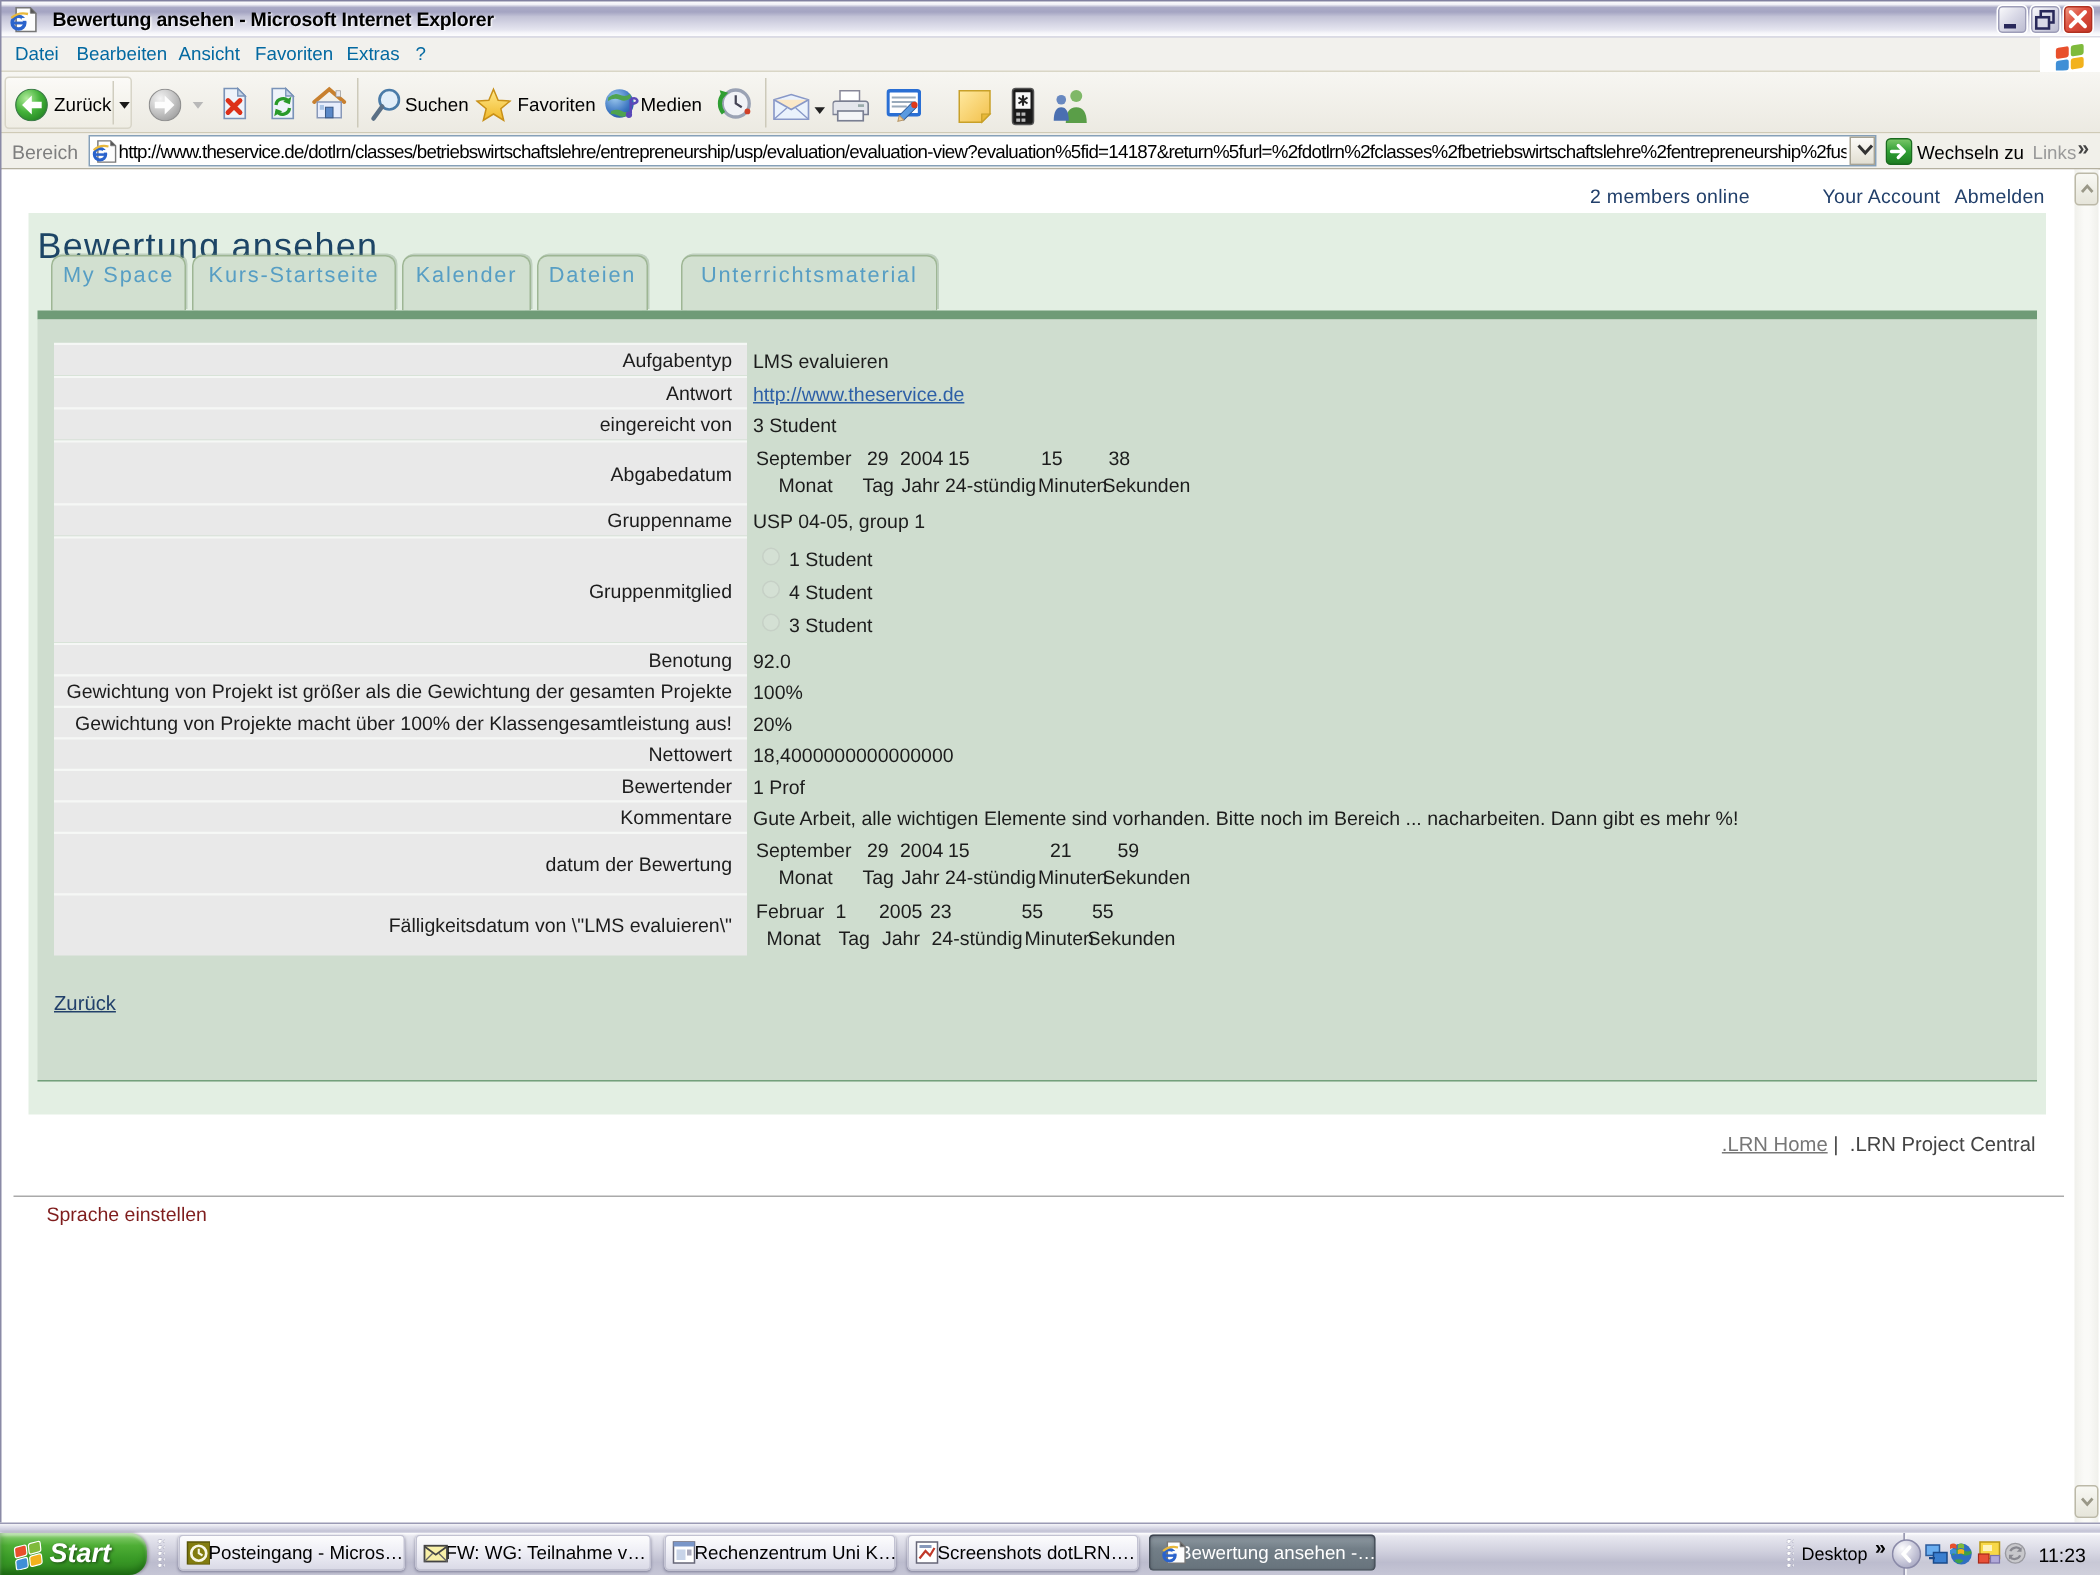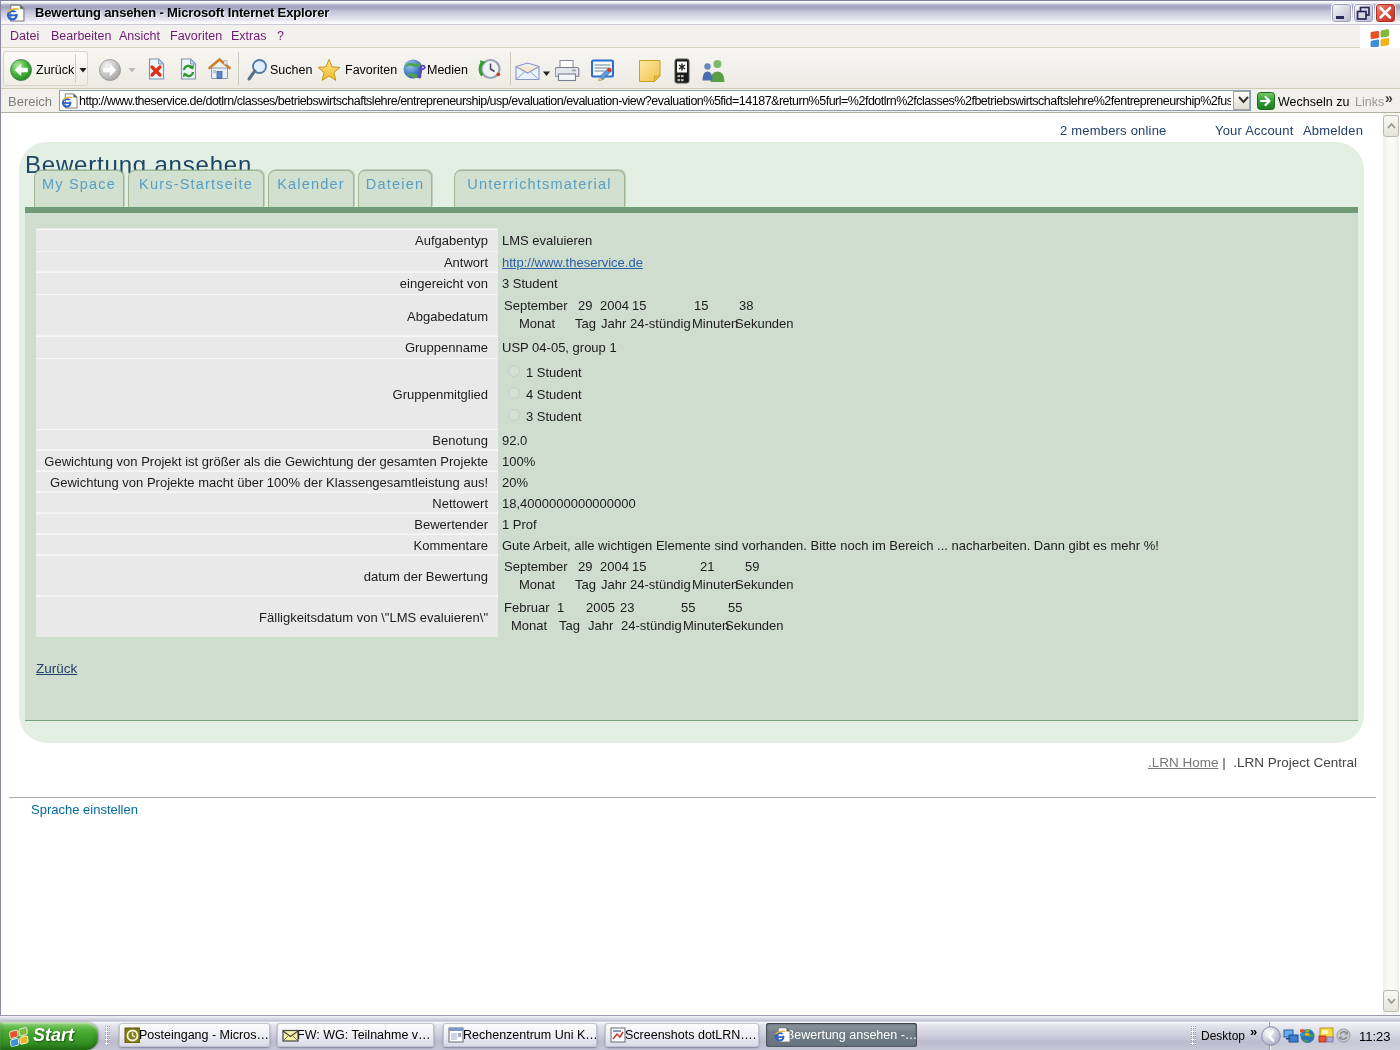--- a/index.html
+++ b/index.html
@@ -12,21 +12,21 @@
   background:linear-gradient(#fdfdfe 0px, #f0f0f6 2px, #aaaac6 4px, #a4a4c2 7px, #c2c2d6 10px, #d2d2e2 14px, #e6e6f0 19px, #f6f6fa 21px, #fdfdfe 23px, #9494b2 24px, #9494b2 25px);
   border-top:1px solid #8181a0; }
 #titletext { left:35px; top:5px; font-size:13px; font-weight:bold; letter-spacing:-0.15px; color:#000;
   text-shadow:1px 1px 1px rgba(255,255,255,0.8); }
 .winbtn { top:3px; width:21px; height:20px; border-radius:4px; border:1px solid #fff; }
 #btnmin { left:1331px; background:linear-gradient(135deg,#fdfdfe,#d8d8e6 50%,#b9b9cf); box-shadow:inset 0 0 0 1px #9d9db8; }
 #btnmax { left:1353px; background:linear-gradient(135deg,#fdfdfe,#d8d8e6 50%,#b9b9cf); box-shadow:inset 0 0 0 1px #9d9db8; }
 #btncls { left:1375px; background:linear-gradient(135deg,#f0a088,#dd5040 45%,#c03325); box-shadow:inset 0 0 0 1px #b03020; }
 
 
-#menubar { left:0; top:25px; width:1400px; height:23px; background:#f2f1ed; border-bottom:1px solid #d9d6c6; font-size:12.5px; color:#701a75; }
+#menubar { left:0; top:25px; width:1400px; height:23px; background:#f2f1ed; border-bottom:1px solid #d9d6c6; font-size:12.5px; color:#0369a1; }
 .mi { position:absolute; top:4px; }
 #winflag { position:absolute; left:1360px; top:0px; width:40px; height:23px; background:#fff; }
 
 
 #toolbar { left:0; top:48px; width:1400px; height:41px; background:linear-gradient(#f7f6f2,#eceae2); border-bottom:1px solid #cfcab6; font-size:13px; color:#111; }
 .tsep { position:absolute; top:4px; width:1px; height:33px; background:#cdcaba; }
 .btnframe { position:absolute; top:3px; height:35px; border:1px solid #d8d5c8; border-radius:3px; background:linear-gradient(#fbfaf7,#efede4); }
 .vline { position:absolute; top:6px; width:1px; height:29px; background:#d0cdbf; }
 .ttext { font-size:12.5px; color:#000; }
 
@@ -37,37 +37,37 @@
 #addrdrop { left:1233px; top:2px; width:17px; height:19px; background:linear-gradient(#fcfbf8,#e2dfd2); border:1px solid #a8a494; }
 #golabel { left:1278px; top:6px; color:#000; font-size:12.5px; }
 #linkslabel { left:1355px; top:6px; color:#9a9a9a; font-size:12.5px; }
 
 
 #viewport { left:1px; top:113px; width:1382px; height:902px; background:#fff; overflow:hidden; }
 #leftborder { left:0; top:0px; width:1px; height:1015px; background:#8a8aa6; }
 
 
 .navy { color:#22406b; }
-#greenouter { position:absolute; left:18px; top:29px; width:1345px; height:601px; background:#e3efe3;border-radius:28px; }
+#greenouter { position:absolute; left:18px; top:29px; width:1345px; height:601px; background:#e3efe3; }
 #pageh1 { position:absolute; left:6px; top:9px; font-size:24px; color:#1d4566; letter-spacing:0.8px; }
 #tabsrow { position:absolute; left:0px; top:43px; width:1339px; height:22px; }
 .tab { position:absolute; bottom:0; height:37px; background:#d2e0d0; border:1px solid #9eb694; border-bottom:none; border-radius:7px 7px 0 0; color:#579ec4; font-size:14.5px; letter-spacing:1.2px; text-align:center; box-shadow:1px -1px 0 rgba(120,150,120,0.35); }
 .tab span { position:relative; top:4.5px; }
 #darkbar { position:absolute; left:6px; top:65px; width:1333px; height:6px; background:#6f9b77; }
 #mainpanel { position:absolute; left:6px; top:71px; width:1333px; height:508px; background:#cfddcf; }
 #panelline { position:absolute; left:6px; top:578px; width:1333px; height:1px; background:#74a07c; }
 .tl { position:absolute; left:0; width:462px; background:#e9e9e9; }
 .tl span { position:absolute; right:10px; }
 #dtable { position:absolute; left:0; top:0; width:1320px; font-size:13px; color:#1c1c1c; }
 
 #zurueck { position:absolute; left:17px; top:519px; font-size:13.5px; }
 a.nv { color:#22406b; text-decoration:underline; }
 #lrnrow { position:absolute; top:642px; right:26px; font-size:13.5px; color:#444; }
 #hr1 { position:absolute; left:8px; top:684px; width:1367px; height:1px; background:#aaa; }
-#sprache { position:absolute; left:30px; top:689px; font-size:13px; color:#0369a1; }
+#sprache { position:absolute; left:30px; top:689px; font-size:13px; color:#7f1d1d; }
 
 
 .tl { background:#e9e9e9; box-shadow:0 -1.5px 0 rgba(248,250,248,0.9); }
 .tlt { position:absolute; right:10px; top:50%; transform:translateY(-50%); white-space:nowrap; }
 #dtable { font-size:13px; color:#1c1c1c; letter-spacing:0; }
 #dtable .abs { white-space:nowrap; }
 a.blu { color:#2d5fa6; }
 .radio { width:12px; height:12px; border-radius:50%; border:1px solid #c6d0c6; background:#d4e0d4; }
 
 

